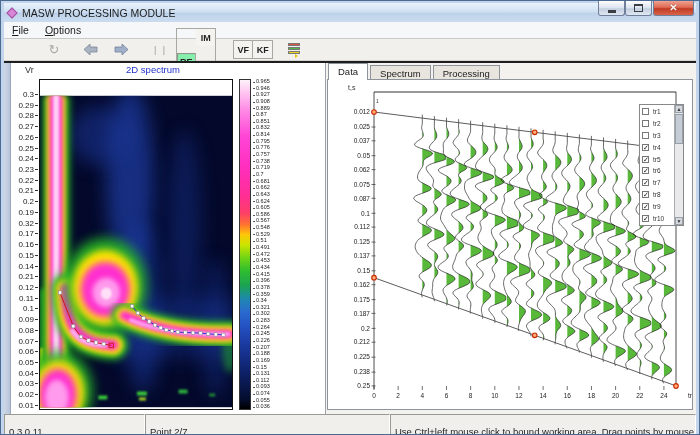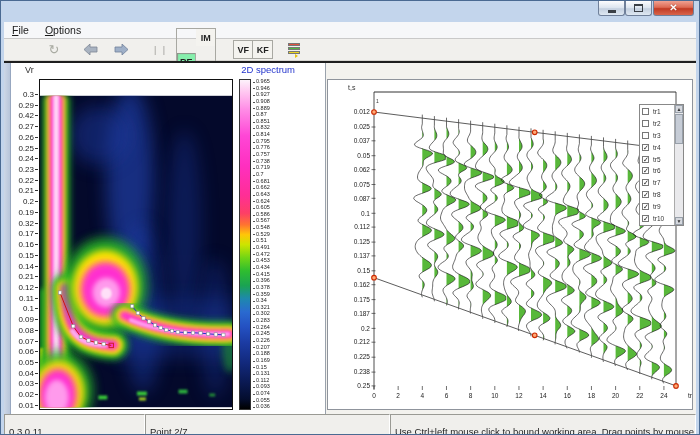--- a/index.html
+++ b/index.html
@@ -37,21 +37,21 @@
   #ico-layers .b1{top:0;background:#e05040;}
   #ico-layers .b2{top:4px;background:#50b444;}
   #ico-layers .b3{top:8px;background:#ecd51e;}
   #ico-layers .arr{position:absolute;left:7px;top:11px;width:0;height:0;border-left:3px solid #e6c410;border-top:2px solid transparent;border-bottom:2px solid transparent;}
   
   #content{position:absolute;left:3px;top:60px;right:3px;height:353px;display:flex;border-top:2px solid #1e1e1e;}
   #splitter{width:7px;background:linear-gradient(90deg,#cdd7e6,#b7c5da);border-right:1px solid #97a7c0;}
   
   #left-panel{position:relative;width:315px;background:#fff;border-right:1px solid #9aa2ac;}
   #vr-label{position:absolute;left:14px;top:2px;font-size:9px;color:#333;}
-  #spec-title{position:absolute;left:0;right:30px;top:1px;text-align:right;font-size:9.5px;color:#2233cc;}
+  #spec-title{position:absolute;left:0;right:30px;top:1px;text-align:center;font-size:9.5px;color:#2233cc;}
   #plot-box{position:absolute;left:28px;top:16px;width:194px;height:331px;border:1px solid #111;background:#fff;}
   #hm-white{height:14px;background:#fff;}
   #hm-wrap{position:relative;width:192px;height:315px;}
   #hm-wrap svg{position:absolute;left:0;top:0;}
   #left-yticks{position:absolute;left:0;top:28px;width:27px;height:318px;display:flex;flex-direction:column;justify-content:space-between;}
   .ytick{display:flex;align-items:center;justify-content:flex-end;font-size:8px;color:#222;height:7px;line-height:7px;}
   .ytick i{width:3px;height:1px;background:#333;margin-left:1px;}
   #left-xticks{position:absolute;left:24px;top:349px;width:200px;display:flex;justify-content:space-between;}
   .xtick{min-width:10px;text-align:center;font-size:8px;color:#222;}
   #hz-label{position:absolute;left:218px;top:349px;font-size:8px;color:#222;}
@@ -84,20 +84,24 @@
   #grip{position:absolute;right:1px;bottom:1px;width:12px;height:12px;
     background:repeating-linear-gradient(135deg,transparent 0 2px,#a8a8a0 2px 3.5px);
     clip-path:polygon(100% 0,100% 100%,0 100%);}
   text{font-family:"Liberation Sans",sans-serif;}
 </style>
 </head>
 <body>
 
 <div id="win">
 
+  <div id="titlebar">
+    <div id="title-icon"></div>
+    <div id="title-text">MASW PROCESSING MODULE</div>
+  </div>
   <div id="winbtns">
     <div class="wbtn gray">
         <div class="glyph-min"></div>
       </div>
     <div class="wbtn gray">
         <div class="glyph-max"></div>
       </div>
     <div class="wbtn" id="btn-close">
         <span class="glyph-x">✕</span>
       </div>
@@ -146,21 +150,21 @@
       <div id="left-yticks">
           <div class="ytick">
             <span>0.3</span>
             <i></i>
           </div>
           <div class="ytick">
             <span>0.29</span>
             <i></i>
           </div>
           <div class="ytick">
-            <span>0.42</span>
+            <span>0.28</span>
             <i></i>
           </div>
           <div class="ytick">
             <span>0.27</span>
             <i></i>
           </div>
           <div class="ytick">
             <span>0.26</span>
             <i></i>
           </div>
@@ -431,20 +435,25 @@
           <div class="ctick">0.131</div>
           <div class="ctick">0.112</div>
           <div class="ctick">0.093</div>
           <div class="ctick">0.074</div>
           <div class="ctick">0.055</div>
           <div class="ctick">0.036</div>
         </div>
     </div>
 
     <div id="right-panel">
+      <div id="tabs">
+        <div class="tab active">Data</div>
+        <div class="tab">Spectrum</div>
+        <div class="tab">Processing</div>
+      </div>
       <div id="rp-box">
         <div id="tms-label">t,s</div>
         <svg id="seis-svg" width="356" height="320" viewBox="0 0 356 320">
             <line x1="36" y1="6" x2="338" y2="6" stroke="#333" stroke-width="1"></line>
             <line x1="36" y1="6" x2="36" y2="303" stroke="#222" stroke-width="0.8"></line>
             <line x1="338" y1="6" x2="338" y2="303" stroke="#222" stroke-width="0.8"></line>
             <text x="38" y="17" font-size="5" fill="#333">1</text>
             <line x1="33.5" y1="26.0" x2="37.5" y2="26.0" stroke="#333" stroke-width="0.7"></line>
             <text x="32" y="28.2" text-anchor="end" font-size="6.5" fill="#222">0.012</text>
             <line x1="33.5" y1="41.0" x2="37.5" y2="41.0" stroke="#333" stroke-width="0.7"></line>

